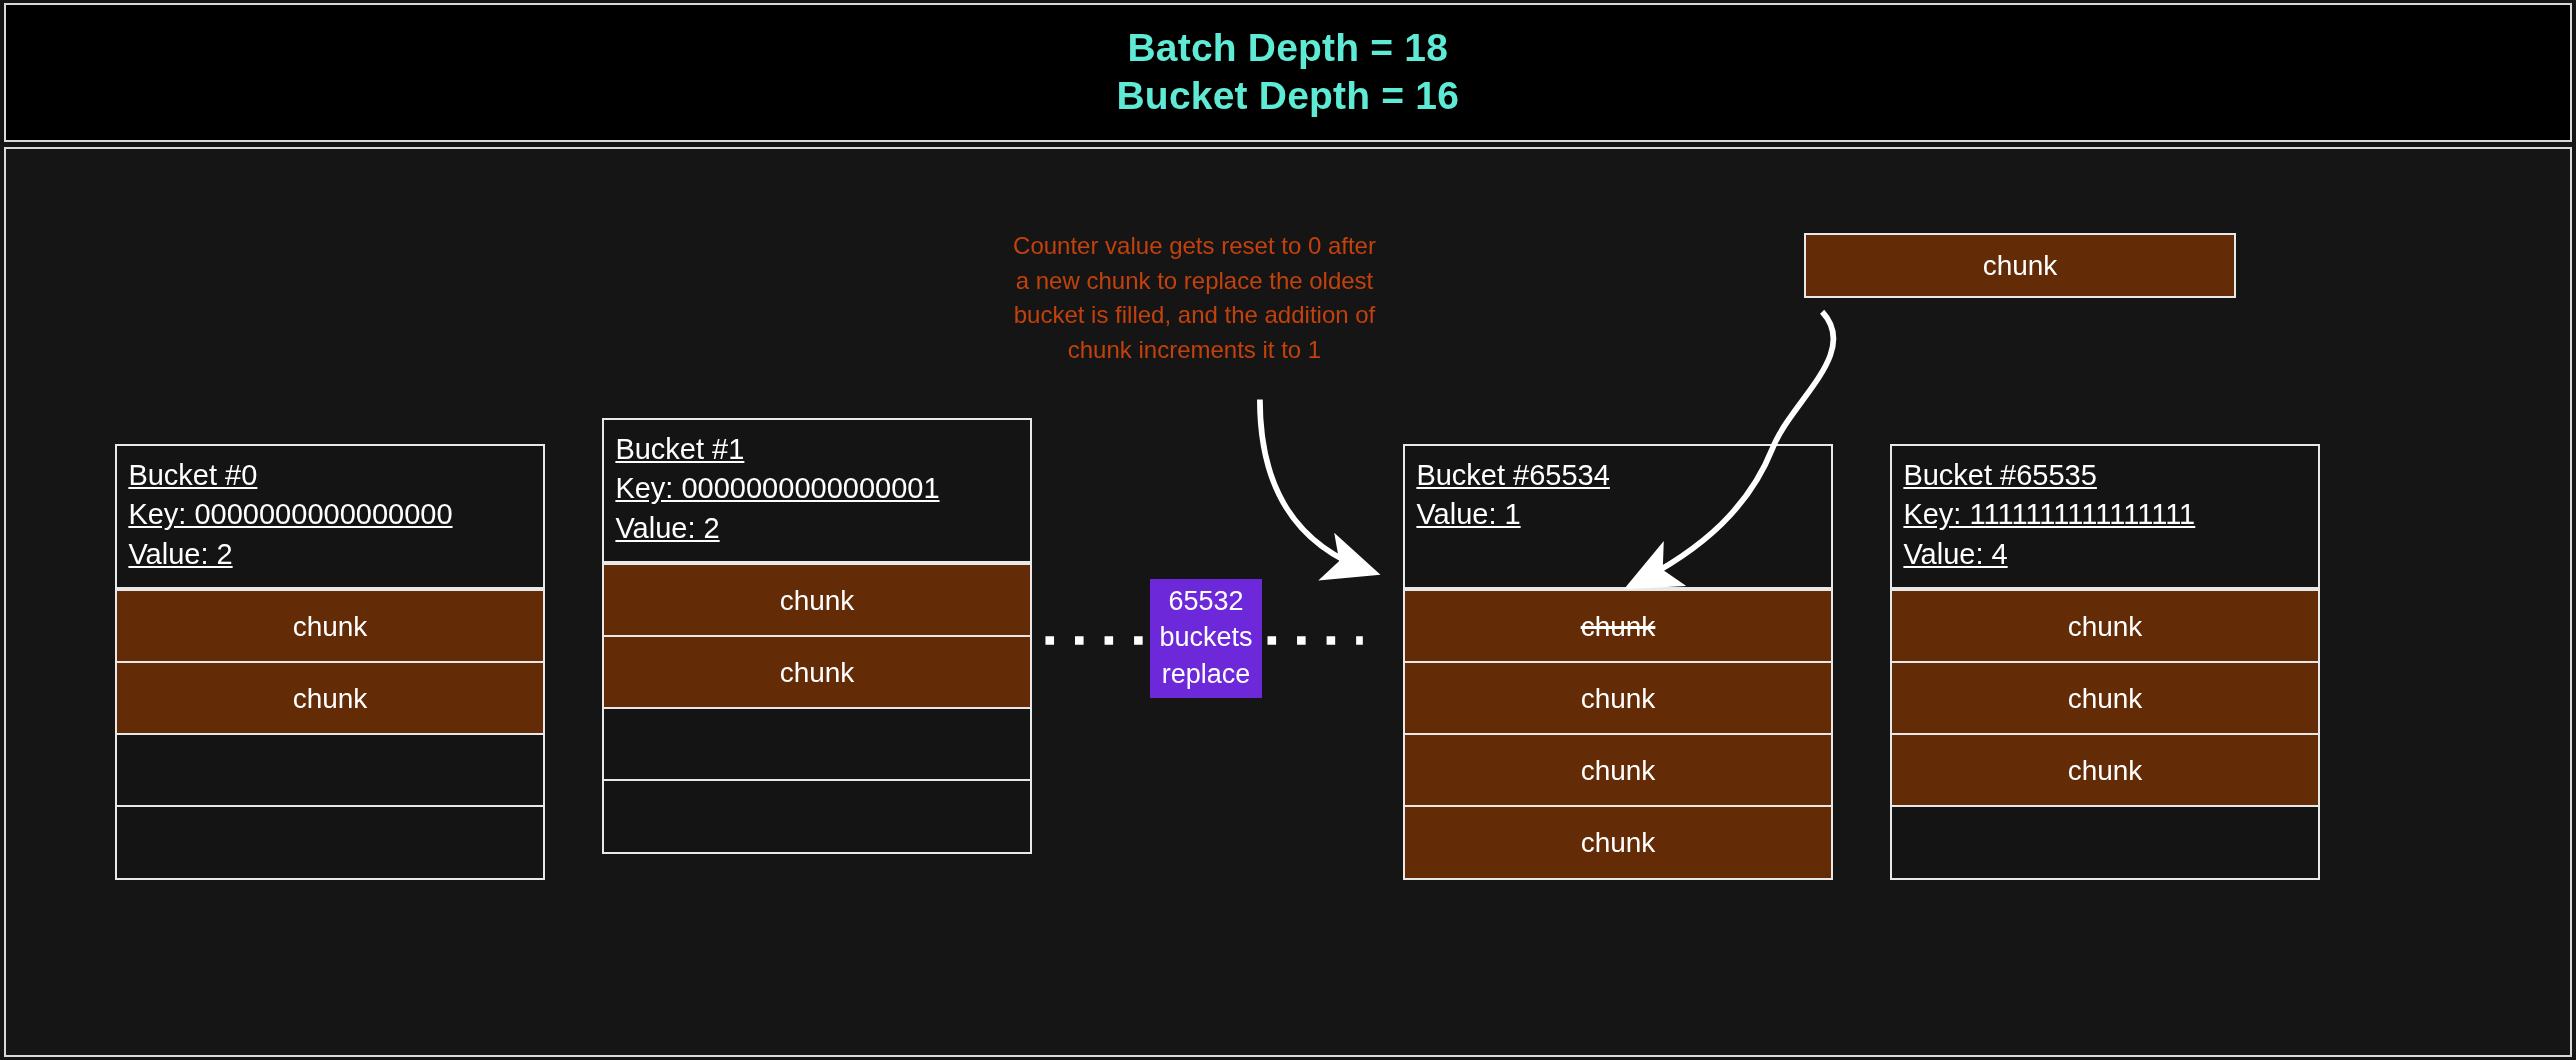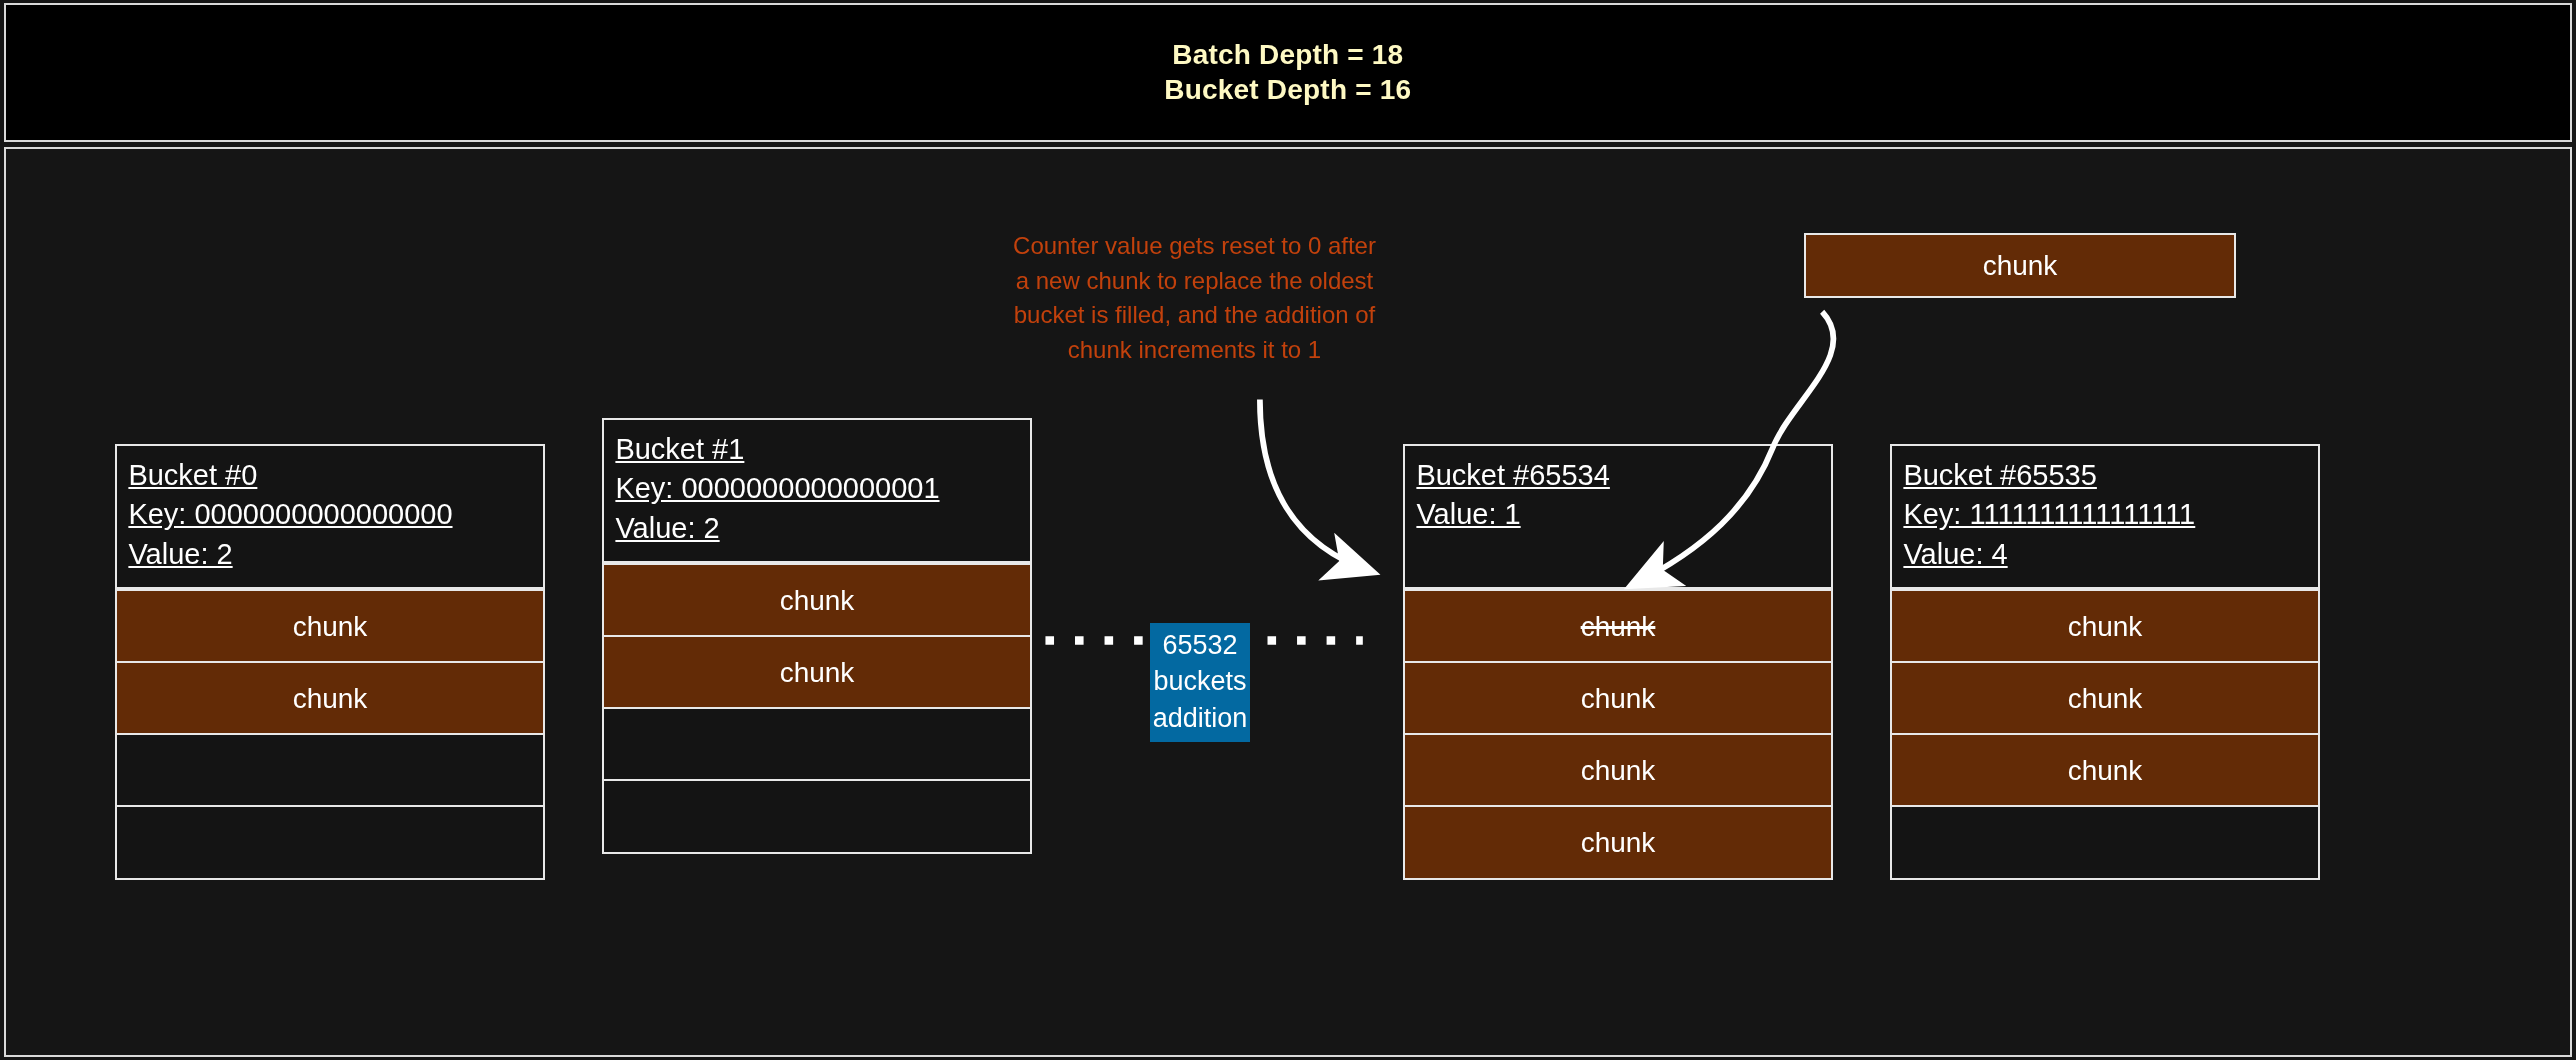--- a/index.html
+++ b/index.html
@@ -22,22 +22,22 @@
     width: 2568px; height: 139px;
     background: #000000;
     border: 2.9px solid #d9d9d9;
     display: flex;
     flex-direction: column;
     align-items: center;
     justify-content: center;
     gap: 1.9px;
   }
   .header-line {
-    color: #fef9c3;
-    font-size: 28px;
+    color: #5eead4;
+    font-size: 39px;
     font-weight: bold;
     letter-spacing: 0.2px;
     line-height: 1.18;
   }
 
   
   .body-frame {
     position: absolute;
     left: 3.8px; top: 147px;
     width: 2568px; height: 910px;
@@ -104,25 +104,24 @@
     color: #c2410c;
     font-size: 24px;
     line-height: 1.44;
     white-space: nowrap;
   }
 
   
   .omitted {
     position: absolute;
     left: 1150px; top: 579px;
-    width: 100px;
-    background: #0369a1;
+    width: 112px;
+    background: #6d28d9;
     text-align: center;
     padding: 3.8px 1.9px 5.7px 1.9px;
-    margin-top: 44px;
   }
   .omitted-line {
     color: #ffffff;
     font-size: 27px;
     line-height: 1.35;
   }
 
   
   .overlay {
     position: absolute;
@@ -150,21 +149,21 @@
     <div class="annotation-line">chunk increments it to 1</div>
   </div>
 
   <div class="chunk-card">
     <span class="chunk-card-label">chunk</span>
   </div>
 
   <div class="omitted">
     <div class="omitted-line">65532</div>
     <div class="omitted-line">buckets</div>
-    <div class="omitted-line">addition</div>
+    <div class="omitted-line">replace</div>
   </div>
 
   <div id="bucket-host">
       <div class="bucket" style="left: 115px; top: 444px;">
         <div class="bucket-header">
           <div class="bucket-line">Bucket #0</div>
           <div class="bucket-line">Key: 0000000000000000</div>
           <div class="bucket-line">Value: 2</div>
         </div>
         <div class="slots">

